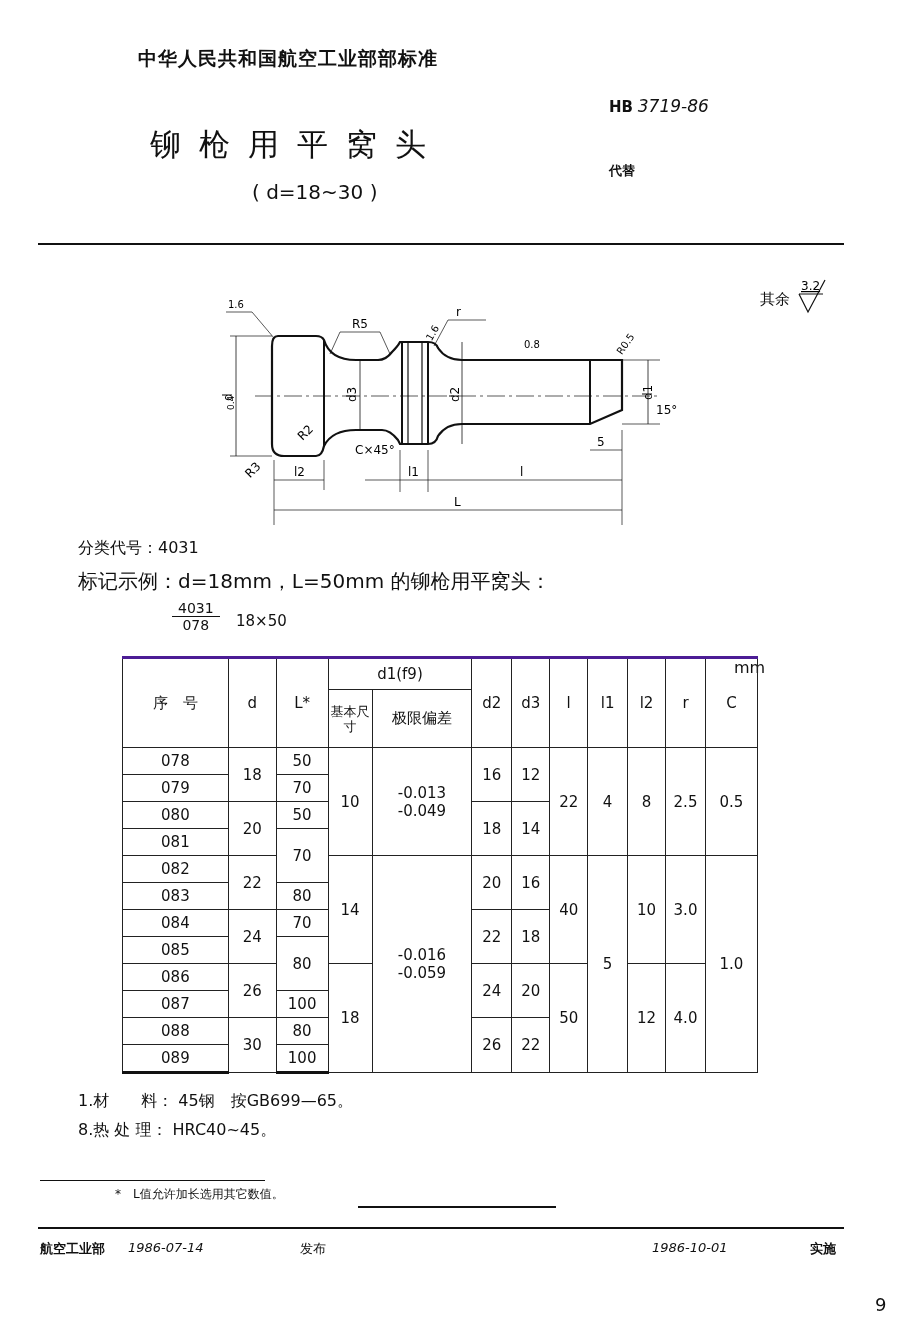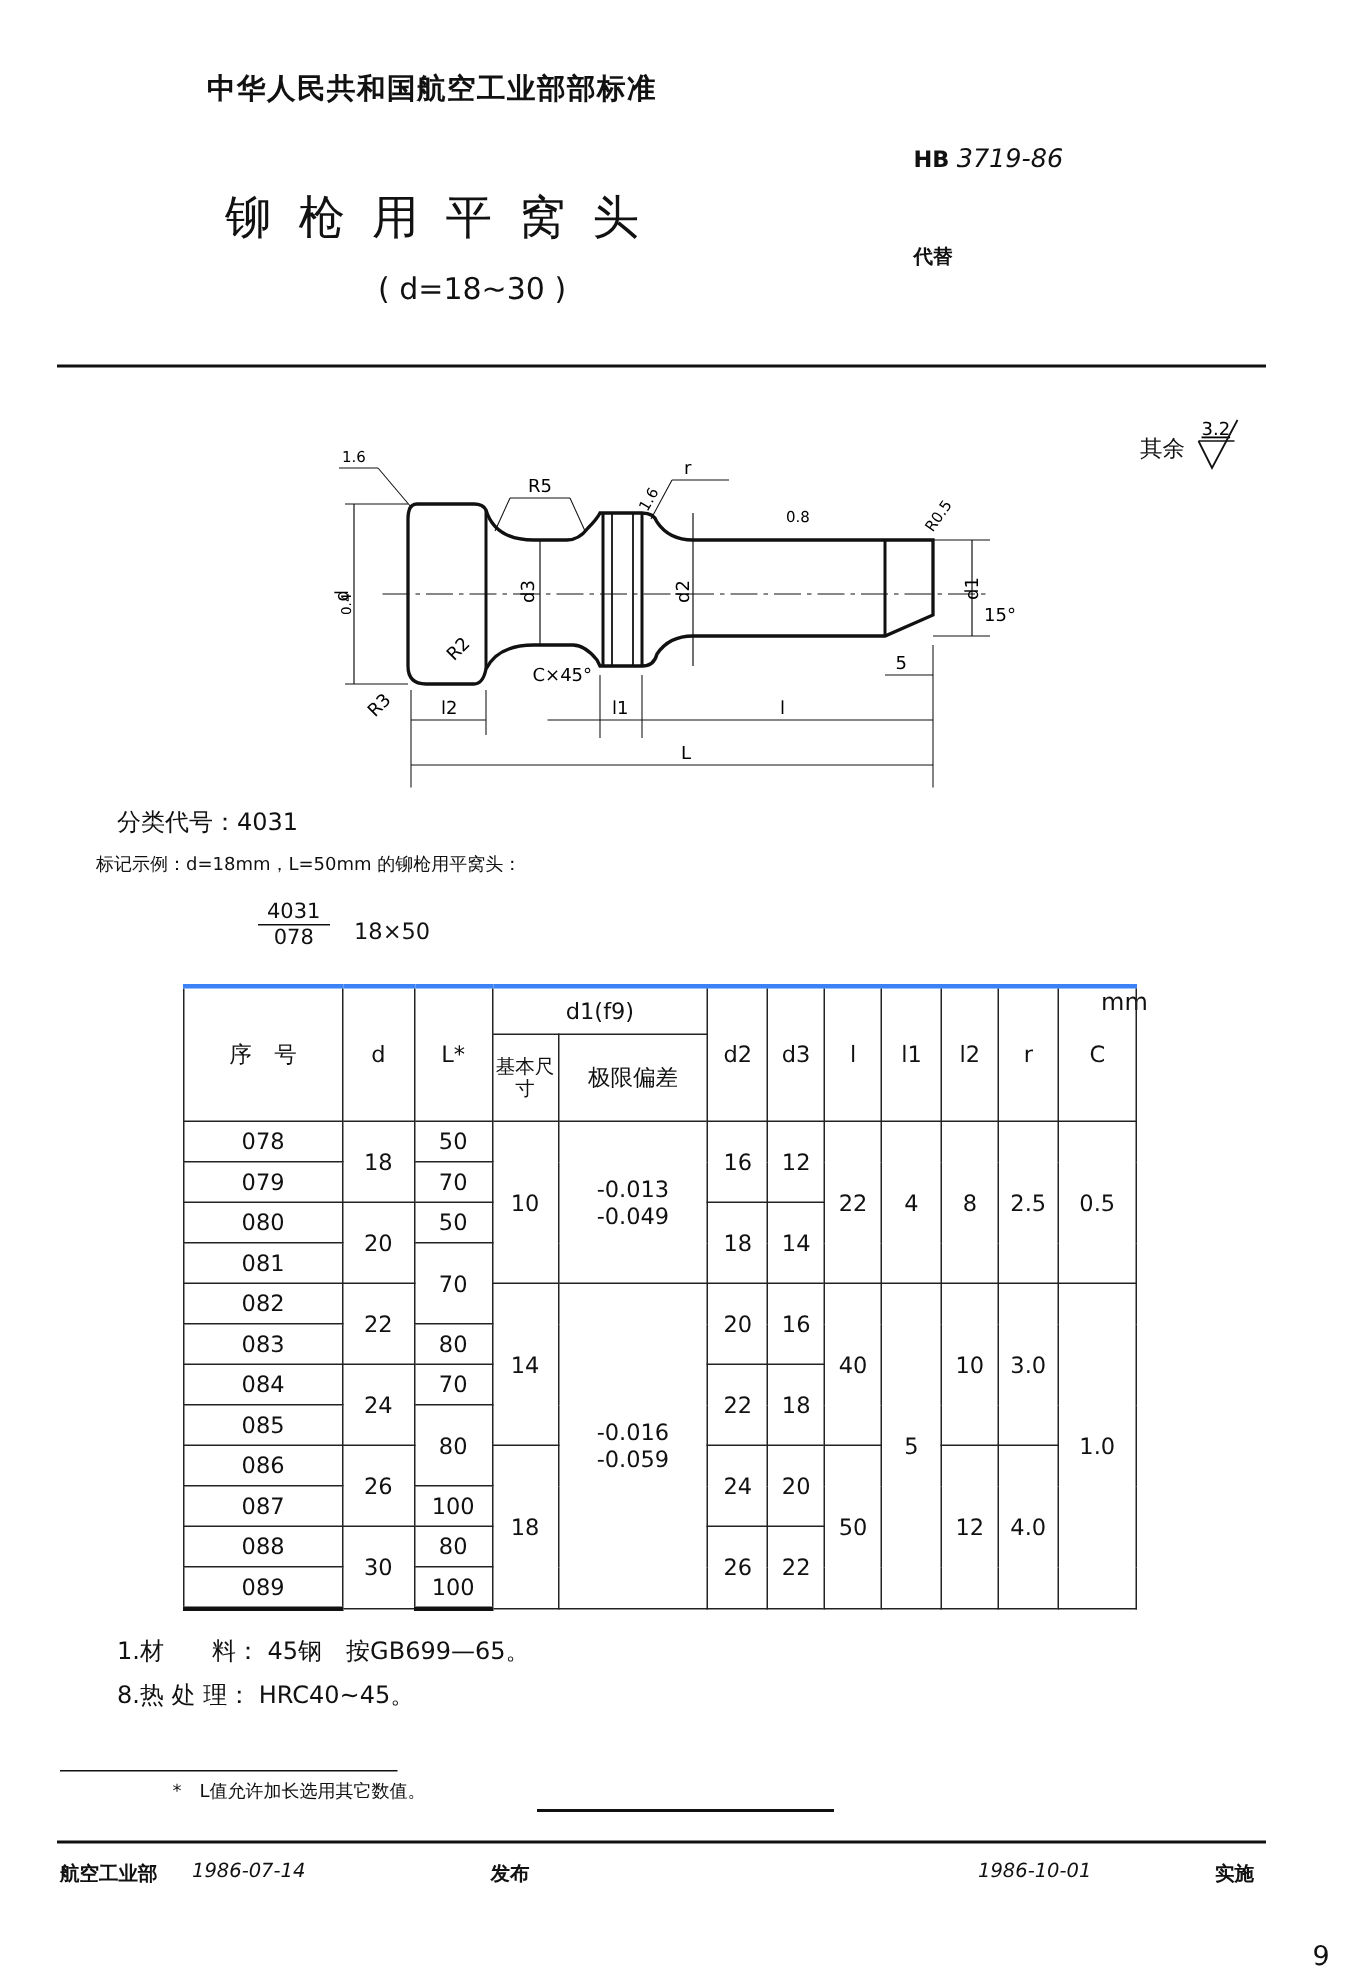--- a/index.html
+++ b/index.html
@@ -10,29 +10,29 @@
   .stdno { left:609px; top:96px; font-size:15px; }
   .stdno b { font-weight:bold; }
   .stdno i { font-family:"DejaVu Sans", sans-serif; font-style:italic; font-size:17px; }
   .replace { left:609px; top:162px; font-size:13px; font-weight:bold; }
   .title { left:150px; top:124px; font-size:31px; letter-spacing:18px; }
   .subtitle { left:252px; top:180px; font-size:20px; }
   .rule-top { left:38px; top:243px; width:806px; height:2px; background:#111; }
   .rough { left:760px; top:278px; font-size:15px; }
   .drawing { left:200px; top:280px; }
   .meta1 { left:78px; top:538px; font-size:16px; }
-  .meta2 { left:64px; top:568px; font-size:12px; }
+  .meta2 { left:78px; top:568px; font-size:20px; }
   .frac { left:172px; top:600px; font-size:14px; text-align:center; }
   .frac .num { border-bottom:1px solid #111; padding:0 6px; }
   .frac-rest { left:236px; top:612px; font-size:15px; }
   .unit { left:734px; top:626px; font-size:16px;margin-top:32px; }
   table.spec { position:absolute; left:122px; top:656px; width:636px; border-collapse:collapse;
                font-size:15px; text-align:center; }
   table.spec td, table.spec th { border:1px solid #222; padding:0; font-weight:normal; }
-  table.spec thead tr:first-child th { border-top:3px solid #3b82f6; }
+  table.spec thead tr:first-child th { border-top:3px solid #4c1d95; }
   table.spec tbody tr:last-child td { border-bottom:3px solid #111; }
   table.spec th { height:44px; }
   table.spec td { height:26px; }
   .small-head { font-size:13px; line-height:15px; }
   .notes { left:78px; top:1086px; font-size:16px; line-height:29px; }
   .note-rule { left:40px; top:1180px; width:225px; height:1px; background:#111; }
   .footnote { left:115px; top:1186px; font-size:12px; }
   .foot-line-short { left:358px; top:1206px; width:198px; height:2px; background:#111; }
   .rule-bottom { left:38px; top:1227px; width:806px; height:2px; background:#111; }
   .footer { top:1240px; font-size:13px; }
@@ -263,16 +263,16 @@
   <div><span>1.材　　料：</span> <span>45钢　按GB699—65。</span></div>
   <div><span>8.热 处 理：</span> <span>HRC40~45。</span></div>
 </div>
 <div class="abs note-rule"></div>
 <div class="abs footnote">*　L值允许加长选用其它数值。</div>
 <div class="abs foot-line-short"></div>
 
 <div class="abs rule-bottom"></div>
 <div class="abs footer b" style="left:40px; font-weight:bold;">航空工业部</div>
 <div class="abs footer" style="left:128px; font-style:italic;">1986-07-14</div>
-<div class="abs footer" style="left:300px; font-weight:bold;margin-left:27px;">发布</div>
+<div class="abs footer" style="left:300px; font-weight:normal;">发布</div>
 <div class="abs footer" style="left:652px; font-style:italic;">1986-10-01</div>
 <div class="abs footer" style="left:810px; font-weight:bold;">实施</div>
 <div class="abs pageno">9</div>
 
 </body></html>

